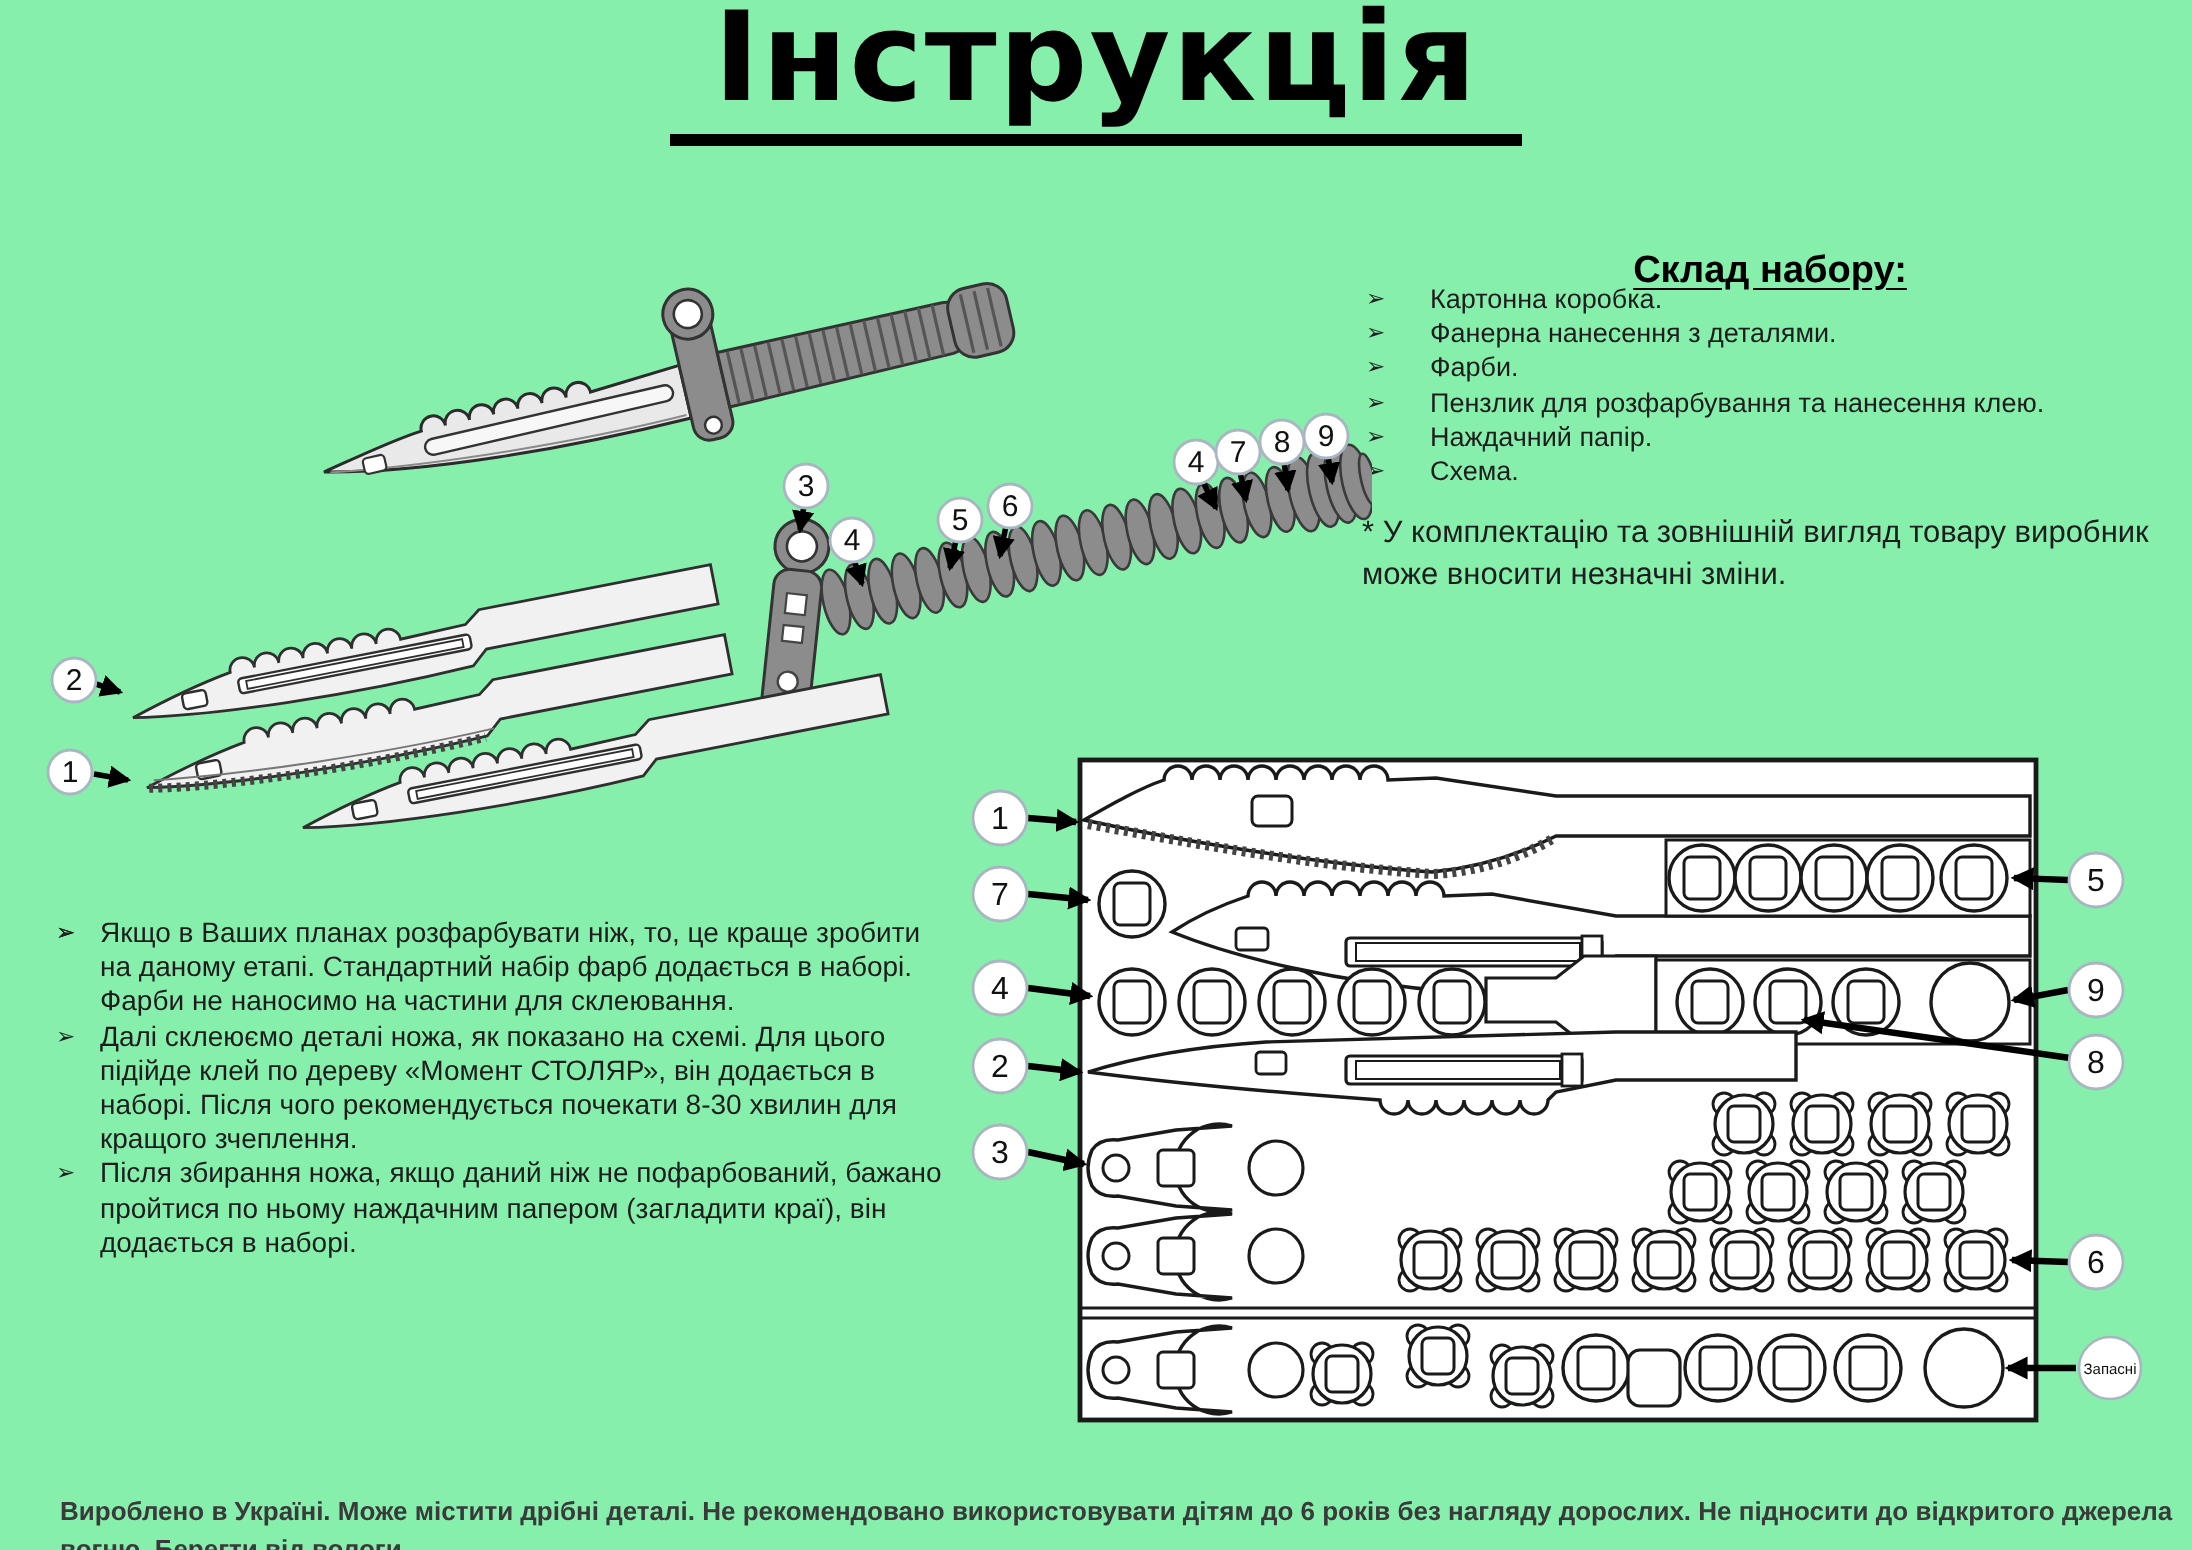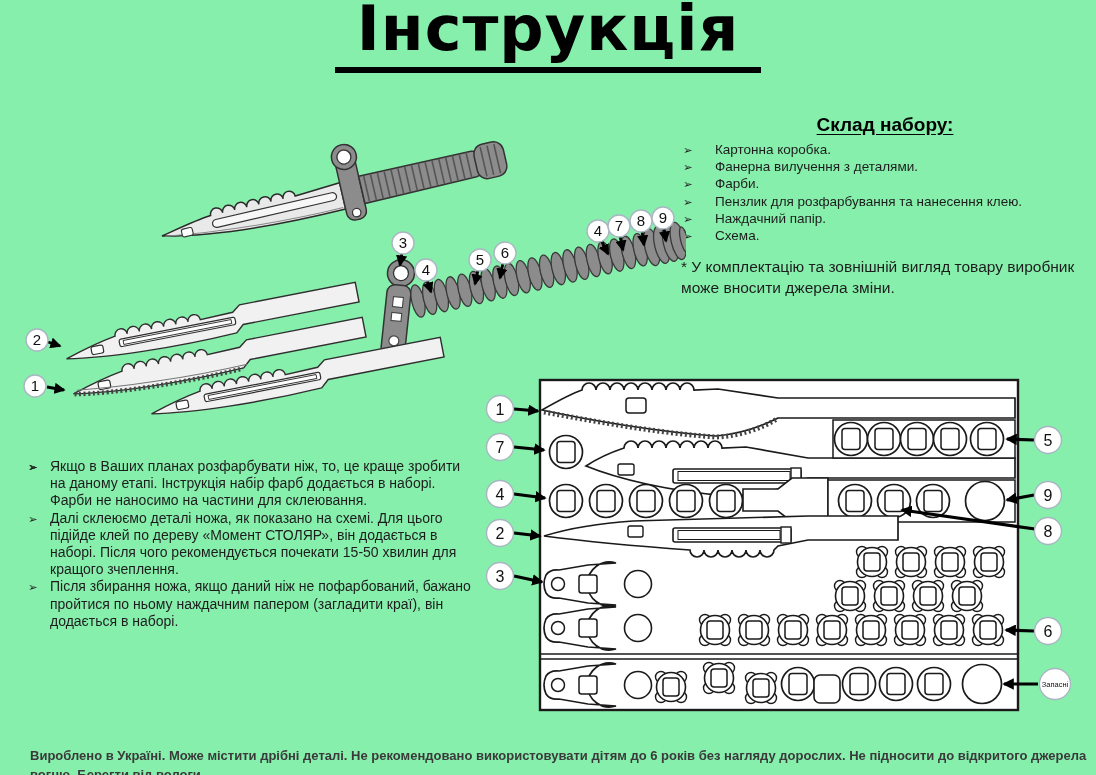--- a/index.html
+++ b/index.html
@@ -5,21 +5,21 @@
   html,body{margin:0;padding:0;background:#e9e9e9;}
   .page{position:relative;width:1096px;height:775px;background:#86efac;overflow:hidden;
         font-family:"Liberation Sans",sans-serif;color:#1d1d1d;margin:0 auto;}
   .title-wrap{position:absolute;top:-8px;left:0;width:100%;text-align:center;}
   .title-wrap h1{display:inline-block;margin:0;padding:0 22px 2px 22px;
         font-family:"DejaVu Sans",sans-serif;font-weight:bold;font-size:62px;letter-spacing:1px;
         border-bottom:6px solid #000;color:#000;}
   .subhead{position:absolute;font-size:19px;font-weight:bold;text-decoration:underline;
         text-underline-offset:3px;color:#000;text-align:center;}
   #schemeHead{left:95px;top:116px;width:300px;}
-  #kitHead{left:675px;top:114px;width:420px;}
+  #kitHead{left:675px;top:125px;width:420px;}
   #recHead{left:22px;top:430px;width:452px;}
   .blist{list-style:none;margin:0;padding:0;}
   .blist li{position:relative;line-height:17.2px;}
   .blist .mk{position:absolute;top:1px;font-size:11.5px;color:#222;}
   #kitList{position:absolute;left:675px;top:141px;width:418px;font-size:13.5px;}
   #kitList li{padding-left:40px;}
   #kitList .mk{left:8px;}
   #kitNote{position:absolute;left:681px;top:256px;width:412px;font-size:15.5px;line-height:21px;}
   #recList{position:absolute;left:22px;top:458px;width:452px;font-size:14px;}
   #recList li{padding-left:28px;}
@@ -37,33 +37,33 @@
 <div class="page">
 
   <div class="title-wrap">
     <h1>Інструкція</h1>
   </div>
 
   <div class="subhead" id="kitHead">Склад набору:</div>
 
   <ul class="blist" id="kitList">
     <li><span class="mk">➢</span><span>Картонна коробка.</span></li>
-    <li><span class="mk">➢</span><span>Фанерна вилучення з деталями.</span></li>
+    <li><span class="mk">➢</span><span>Фанерна нанесення з деталями.</span></li>
     <li><span class="mk">➢</span><span>Фарби.</span></li>
     <li><span class="mk">➢</span><span>Пензлик для розфарбування та нанесення клею.</span></li>
     <li><span class="mk">➢</span><span>Наждачний папір.</span></li>
     <li><span class="mk">➢</span><span>Схема.</span></li>
   </ul>
-  <div id="kitNote">* У комплектацію та зовнішній вигляд товару виробник може вносити джерела зміни.</div>
+  <div id="kitNote">* У комплектацію та зовнішній вигляд товару виробник може вносити незначні зміни.</div>
 
   <ul class="blist" id="recList">
     <li><span class="mk">➢</span></li>
     <li><span class="mk">➢</span></li>
-    <li><span class="mk">➢</span><span>Якщо в Ваших планах розфарбувати ніж, то, це краще зробити на даному етапі. Інструкція набір фарб додається в наборі. Фарби не наносимо на частини для склеювання.</span></li>
-    <li><span class="mk">➢</span><span>Далі склеюємо деталі ножа, як показано на схемі. Для цього підійде клей по дереву «Момент СТОЛЯР», він додається в наборі. Після чого рекомендується почекати 15-50 хвилин для кращого зчеплення.</span></li>
+    <li><span class="mk">➢</span><span>Якщо в Ваших планах розфарбувати ніж, то, це краще зробити на даному етапі. Стандартний набір фарб додається в наборі. Фарби не наносимо на частини для склеювання.</span></li>
+    <li><span class="mk">➢</span><span>Далі склеюємо деталі ножа, як показано на схемі. Для цього підійде клей по дереву «Момент СТОЛЯР», він додається в наборі. Після чого рекомендується почекати 8-30 хвилин для кращого зчеплення.</span></li>
     <li><span class="mk">➢</span><span>Після збирання ножа, якщо даний ніж не пофарбований, бажано пройтися по ньому наждачним папером (загладити краї), він додається в наборі.</span></li>
   </ul>
 
   <svg id="assemblySvg" width="676" height="305" viewBox="0 0 676 305">
     <defs>
       <marker id="ah" viewBox="0 0 10 10" refX="8.5" refY="5" markerWidth="4" markerHeight="4" orient="auto-start-reverse">
         <path d="M0 0 L10 5 L0 10 Z" fill="#000"></path>
       </marker>
       <g id="xb">
         <path d="M 0 8 C 16 3 34 -2 52 -5

